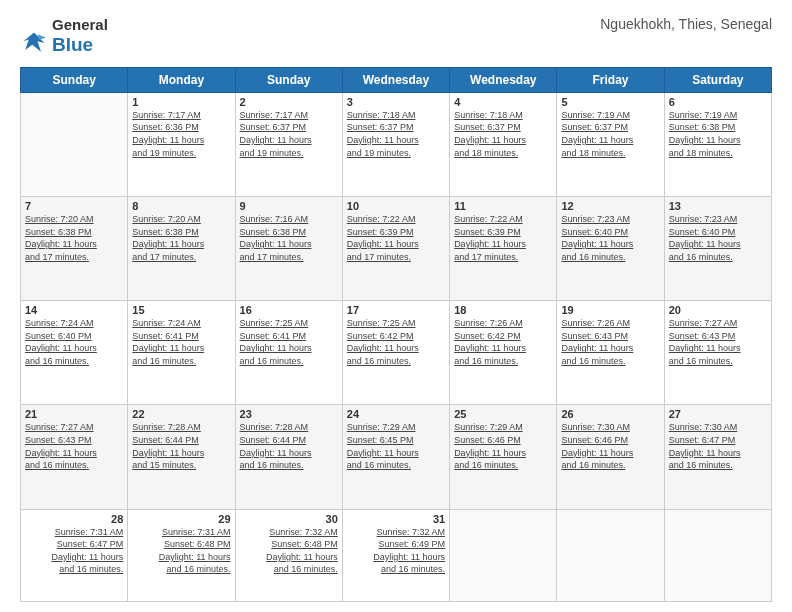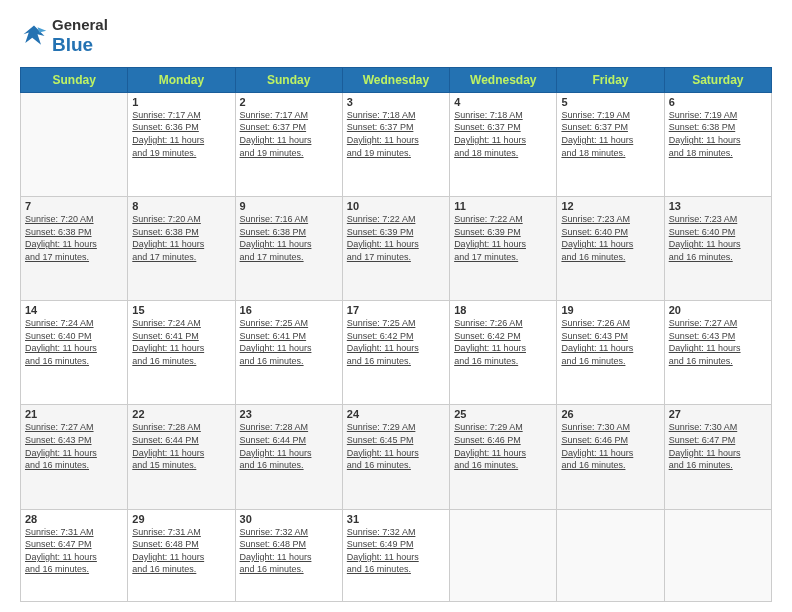--- a/index.html
+++ b/index.html
@@ -18,21 +18,21 @@
       flex-direction: column;
     }
     .header {
       display: flex;
       justify-content: space-between;
       align-items: flex-start;
       margin-bottom: 10px;
     }
     .logo {
       display: flex;
-      align-items: center;
+      align-items: flex-end;
       gap: 4px;
     }
     .logo-bird {
       width: 28px;
       height: 28px;
     }
     .title-area {
       text-align: right;
     }
     .month-title {
@@ -47,37 +47,38 @@
     }
     .calendar {
       flex: 1;
       border: 1px solid #ccc;
       border-collapse: collapse;
       width: 100%;
       table-layout: fixed;
     }
     .calendar thead tr th {
       background: #2472b2;
-      color: #bef264;
+      color: #ffffff;
       font-size: 12px;
       font-weight: bold;
       padding: 5px 4px;
       border: 1px solid #1a5d9a;
       text-align: center;
     }
     .calendar tbody tr td {
       border: 1px solid #ccc;
       vertical-align: top;
       padding: 3px 4px;
       font-size: 9.5px;
       color: #333;
       height: 88px;
     }
     .calendar tbody tr:last-child td {
       height: 78px;
+      text-align: right;
     }
     .day-num {
       font-size: 11px;
       font-weight: bold;
       display: block;
       margin-bottom: 1px;
     }
     .day-info {
       font-size: 9px;
       line-height: 1.4;
@@ -100,20 +101,21 @@
       <svg class="logo-bird" viewBox="0 0 32 32">
         <polygon points="16,4 28,16 20,14 24,26 14,18 6,24 10,12 4,14" fill="#2472b2"></polygon>
         <polygon points="20,6 30,10 22,12" fill="#4a9fd4"></polygon>
       </svg>
       <div>
         <div style="font-size:15px;font-weight:bold;color:#333;line-height:1.2;">General</div>
         <div style="font-size:19px;font-weight:bold;color:#2472b2;line-height:1.2;">Blue</div>
       </div>
     </div>
     <div class="title-area">
+      <div class="location">Nguekhokh, Thies, Senegal</div>
     </div>
   </div>
 
   <table class="calendar">
     <thead>
       <tr>
       <th>Sunday</th>
           <th>Monday</th>
           <th>Sunday</th>
           <th>Wednesday</th>

